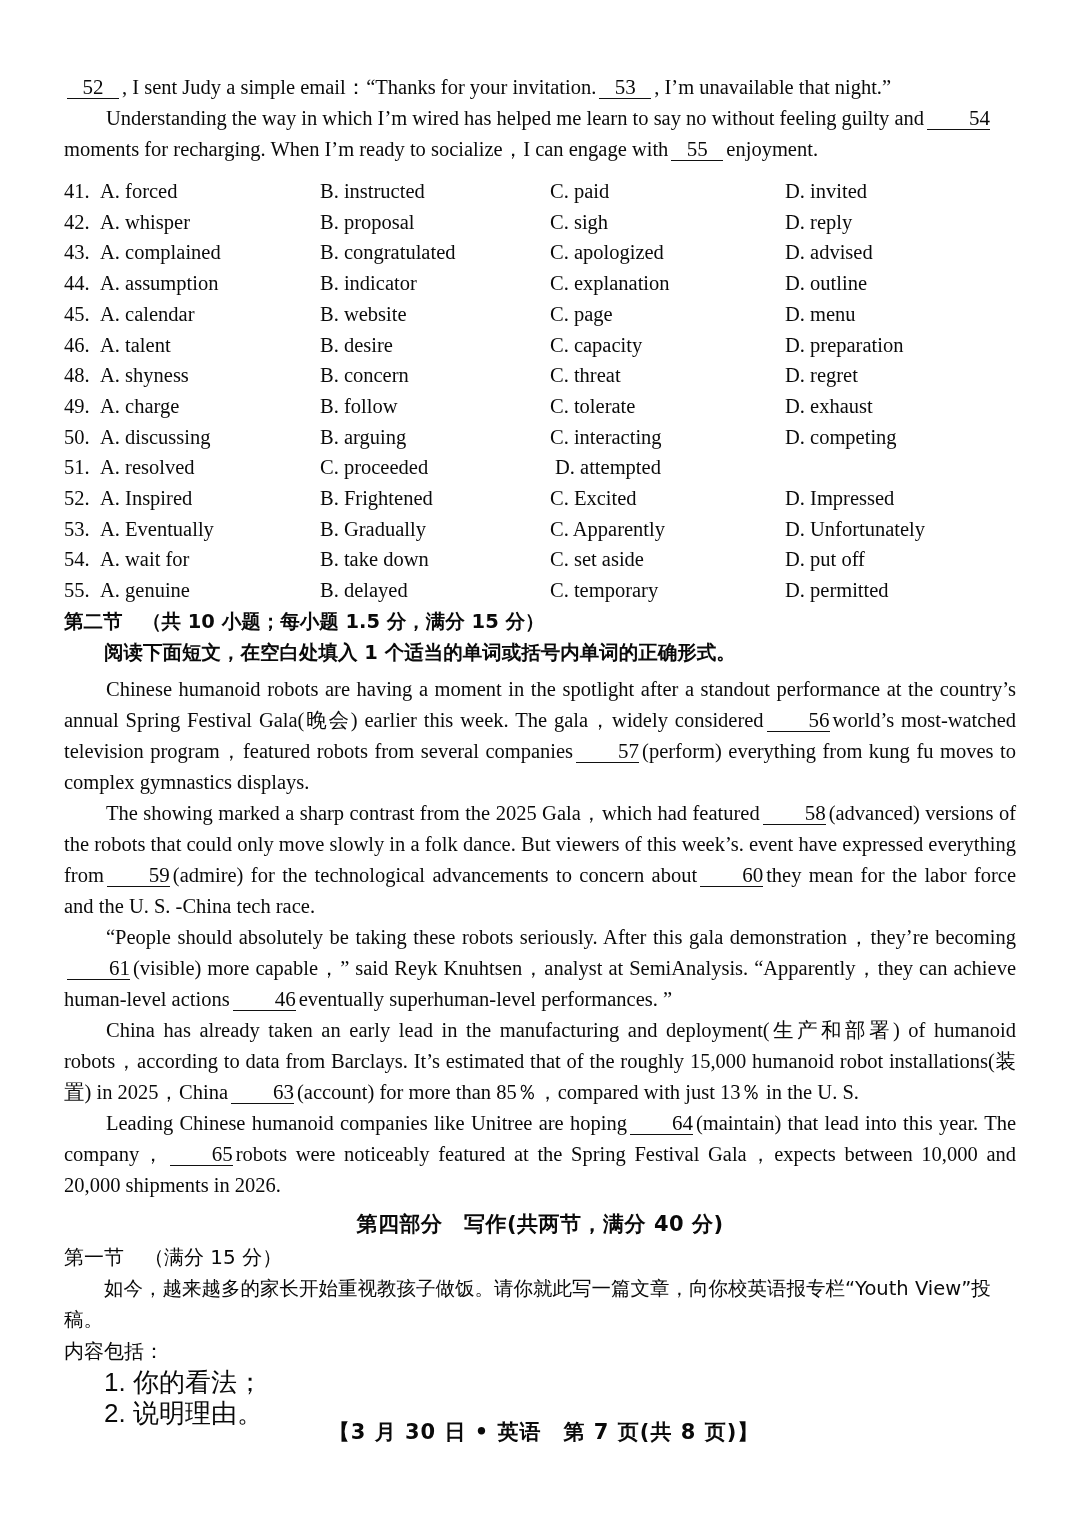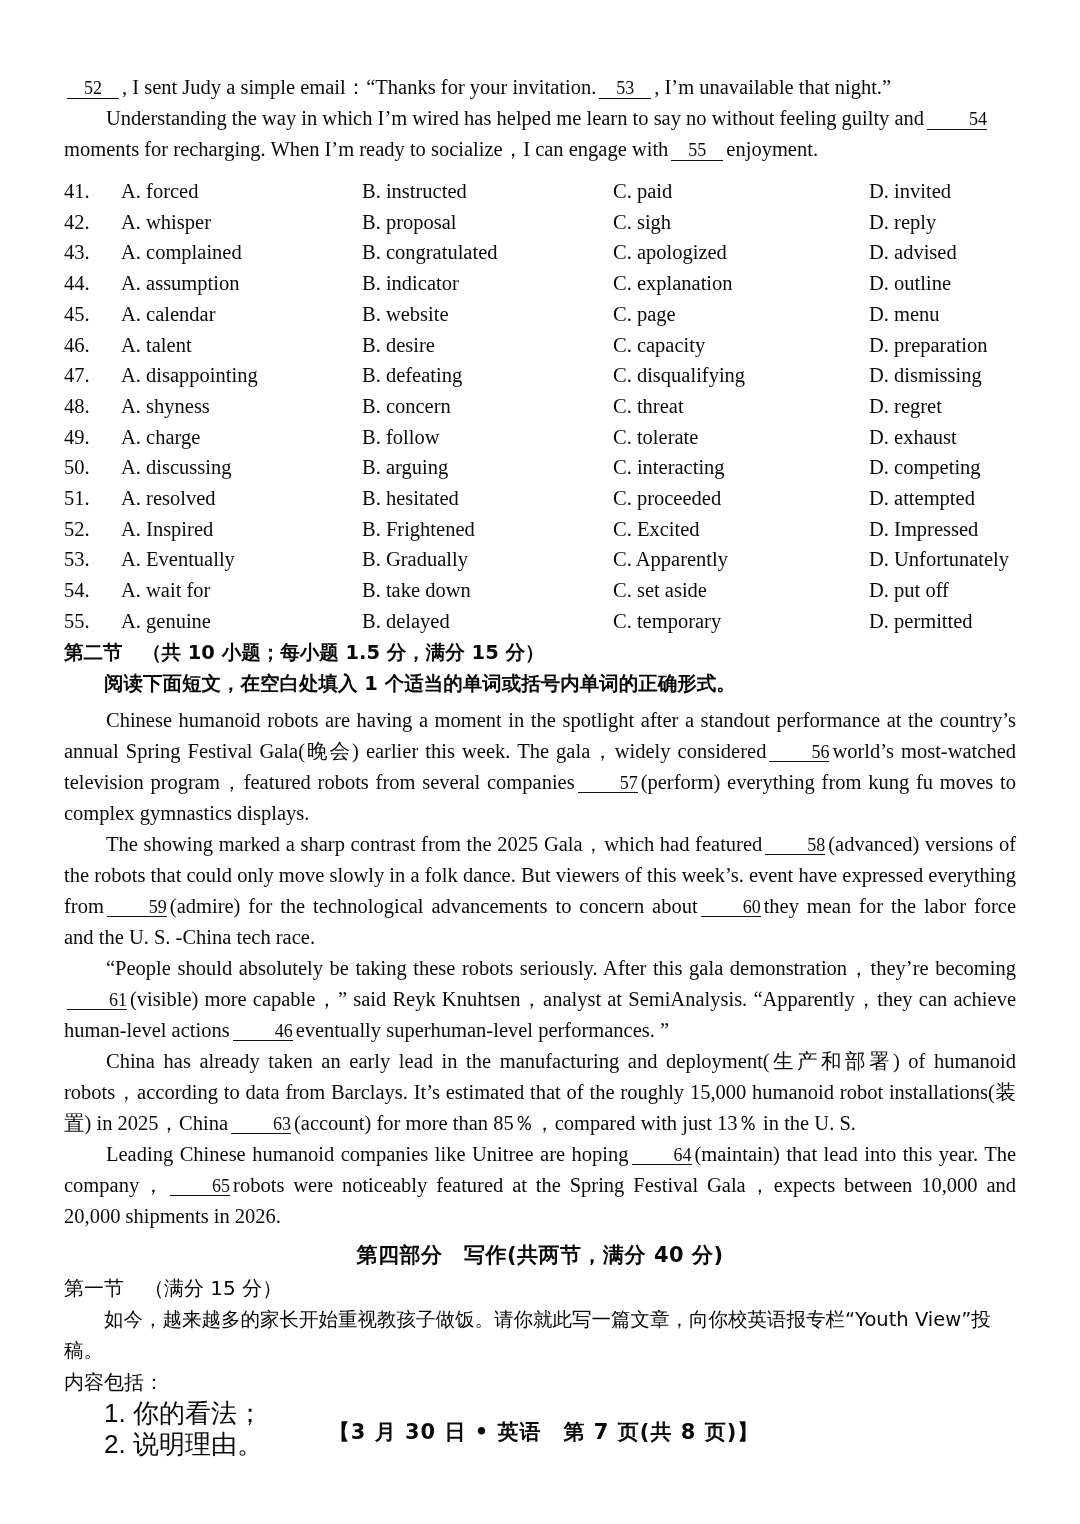--- a/index.html
+++ b/index.html
@@ -39,35 +39,34 @@
   }
   .para.indent { text-indent: 42px; }
 
   .blank {
     display: inline-block;
     min-width: 52px;
     text-align: center;
     border-bottom: 1.4px solid #111;
     line-height: 1.05;
     margin: 0 3px;
-    font-size: 18px;
+    font-size: 21px;
   }
   .blank.narrow { min-width: 44px; }
 
   
   .options {
     margin-top: 11px;
     width: 952px;
   }
   .opt-row {
     display: flex;
     font-size: 20.5px;
     line-height: 30.7px;
     white-space: nowrap;
-    gap: 21px;
   }
   .opt-num {
     width: 36px;
     flex: 0 0 36px;
   }
   .opt-a { width: 220px; flex: 0 0 220px; }
   .opt-b { width: 230px; flex: 0 0 230px; }
   .opt-c { width: 235px; flex: 0 0 235px; }
   .opt-d { flex: 1 1 auto; }
   .cn-line {
@@ -179,27 +178,20 @@
       </div>
 
       <div class="opt-row">
         <span class="opt-num">46.</span>
         <span class="opt-a">A. talent</span>
         <span class="opt-b">B. desire</span>
         <span class="opt-c">C. capacity</span>
         <span class="opt-d">D. preparation</span>
       </div>
 
-      <div class="opt-row">
-        <span class="opt-num">47.</span>
-        <span class="opt-a">A. disappointing</span>
-        <span class="opt-b">B. defeating</span>
-        <span class="opt-c">C. disqualifying</span>
-        <span class="opt-d">D. dismissing</span>
-      </div>
 
       <div class="opt-row">
         <span class="opt-num">48.</span>
         <span class="opt-a">A. shyness</span>
         <span class="opt-b">B. concern</span>
         <span class="opt-c">C. threat</span>
         <span class="opt-d">D. regret</span>
       </div>
 
       <div class="opt-row">
@@ -214,21 +206,20 @@
         <span class="opt-num">50.</span>
         <span class="opt-a">A. discussing</span>
         <span class="opt-b">B. arguing</span>
         <span class="opt-c">C. interacting</span>
         <span class="opt-d">D. competing</span>
       </div>
 
       <div class="opt-row">
         <span class="opt-num">51.</span>
         <span class="opt-a">A. resolved</span>
-        <span class="opt-b">B. hesitated</span>
         <span class="opt-c">C. proceeded</span>
         <span class="opt-d">D. attempted</span>
       </div>
 
       <div class="opt-row">
         <span class="opt-num">52.</span>
         <span class="opt-a">A. Inspired</span>
         <span class="opt-b">B. Frightened</span>
         <span class="opt-c">C. Excited</span>
         <span class="opt-d">D. Impressed</span>

